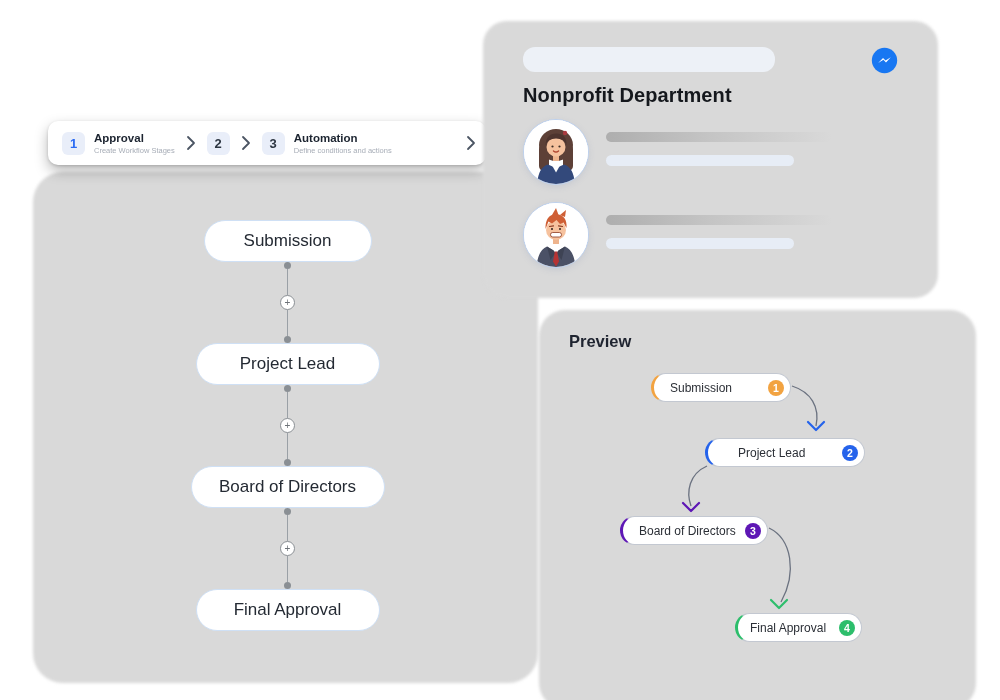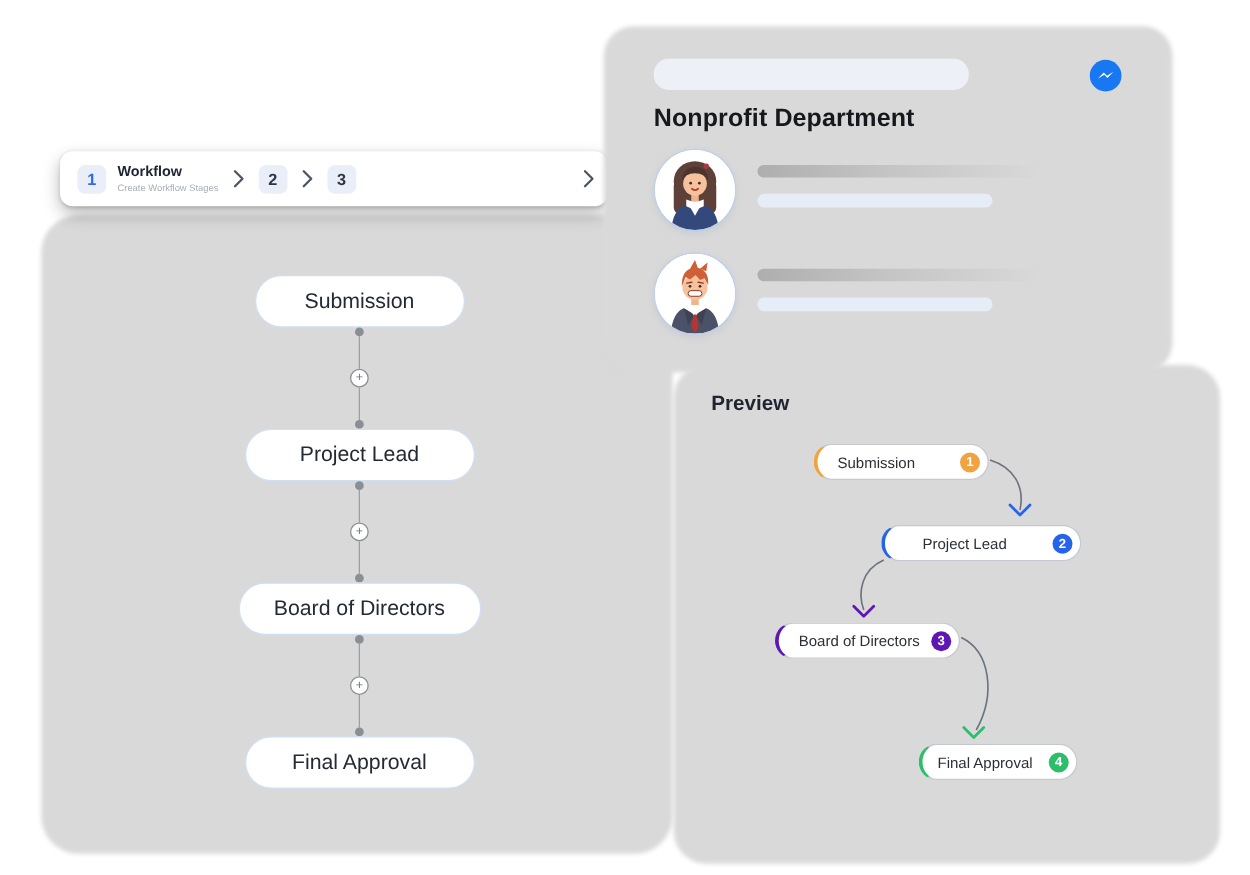--- a/index.html
+++ b/index.html
@@ -64,21 +64,21 @@
     width:66px; height:66px; border-radius:50%; border:1.5px solid #bcd0ee; background:#fff;
     overflow:hidden; flex:0 0 auto; box-shadow:0 2px 6px rgba(120,140,180,.18);
   }
   .avatar svg { width:100%; height:100%; display:block; }
   .mlines { display:flex; flex-direction:column; gap:13px; margin-left:17px; transform:translateY(-3px); }
   .line-dark { width:226px; height:10px; border-radius:6px;
     background:linear-gradient(90deg,#aeaeae 0%,#c4c4c4 45%,rgba(255,255,255,0) 100%); }
   .line-light { width:188px; height:11px; border-radius:6px; background:#e7edf6; }
 
   
-  .preview-panel { left:545px; top:298px; width:405px; height:370px; border-radius:18px; z-index:3;text-align:center; }
+  .preview-panel { left:545px; top:316px; width:405px; height:370px; border-radius:18px; z-index:3;text-align:center; }
   .preview-panel::before { left:-6px; top:-6px; right:-26px; bottom:-23px; border-radius:26px; }
   .preview-title { position:absolute; left:24px; top:16px; font-size:16.5px; font-weight:600; color:#1f2430; }
   .arrows { position:absolute; inset:0; pointer-events:none; }
   .pnode {
     position:absolute; height:29px; background:#fff; border:1px solid #c3c8d1; border-radius:15px;
     display:flex; align-items:center; padding-left:16px; font-size:12px; color:#2b2f36; cursor:pointer;
   }
   .pn1{ left:106px; top:57px;  width:140px; border-left:3px solid; }
   .pn2{ left:160px; top:122px; width:160px; border-left:3px solid; padding-left:30px; }
   .pn3{ left:75px;  top:200px; width:148px; border-left:3px solid; }
@@ -91,39 +91,43 @@
 </style>
 </head>
 <body>
 
 <div class="canvas">
 
   <div class="stepper">
     <div class="step">
       <span class="step-num active">1</span>
       <span class="step-texts">
-        <span class="step-label">Workflow</span>
+        <span class="step-label">Approval</span>
         <span class="step-sub">Create Workflow Stages</span>
       </span>
     </div>
     <span class="chev">
       <svg width="10" height="16" viewBox="0 0 10 16">
           <polyline points="2,2 8,8 2,14" fill="none" stroke="#4b5563" stroke-width="1.8" stroke-linecap="round" stroke-linejoin="round"></polyline>
         </svg>
     </span>
     <div class="step">
       <span class="step-num">2</span>
     </div>
     <span class="chev">
       <svg width="10" height="16" viewBox="0 0 10 16">
           <polyline points="2,2 8,8 2,14" fill="none" stroke="#4b5563" stroke-width="1.8" stroke-linecap="round" stroke-linejoin="round"></polyline>
         </svg>
     </span>
     <div class="step">
       <span class="step-num">3</span>
+      <span class="step-texts">
+        <span class="step-label">Automation</span>
+        <span class="step-sub">Define conditions and actions</span>
+      </span>
     </div>
     <span class="chev" style="margin-left:auto;margin-right:0;">
       <svg width="10" height="16" viewBox="0 0 10 16">
           <polyline points="2,2 8,8 2,14" fill="none" stroke="#4b5563" stroke-width="1.8" stroke-linecap="round" stroke-linejoin="round"></polyline>
         </svg>
     </span>
   </div>
 
   <div class="panel left-panel">
     <div class="stage-pill sp1">Submission</div>

